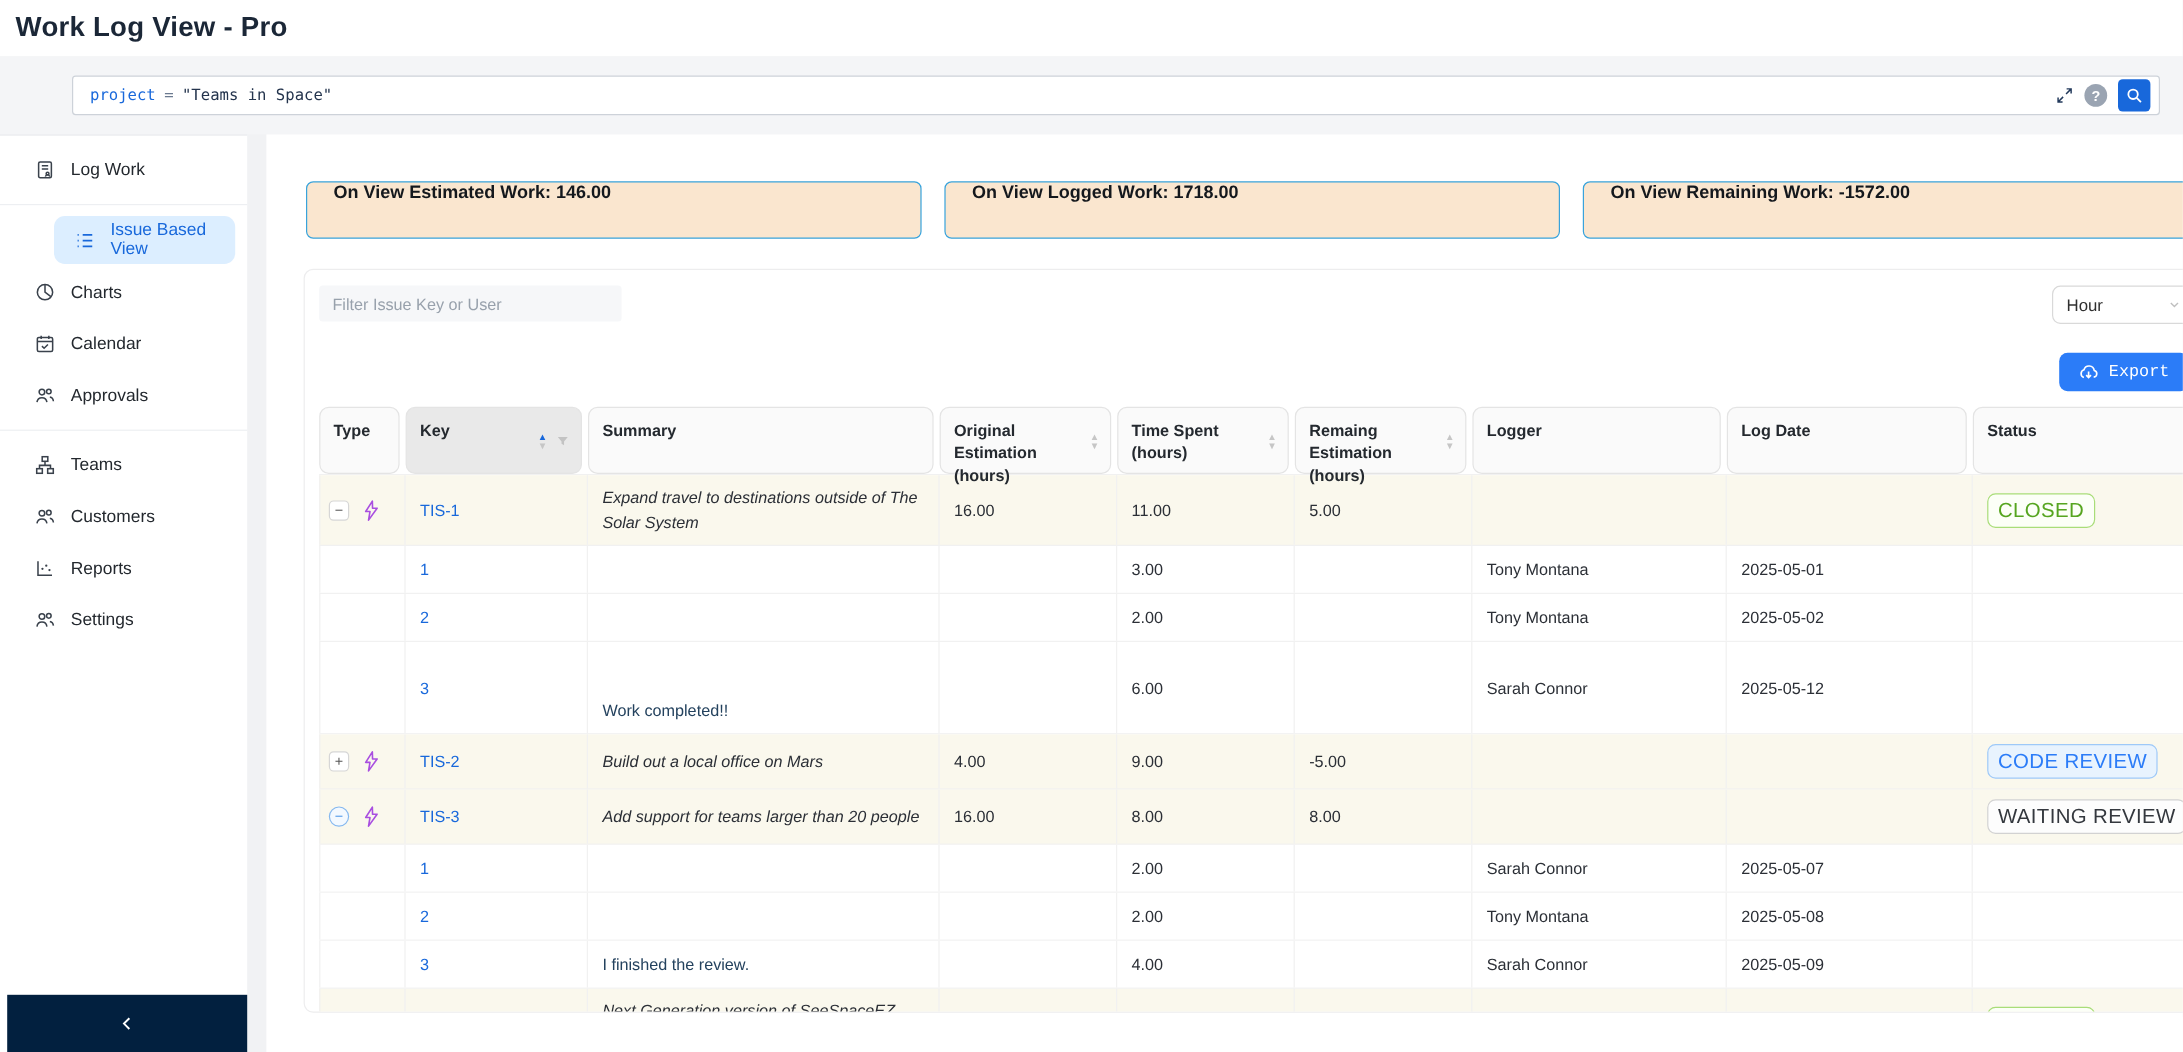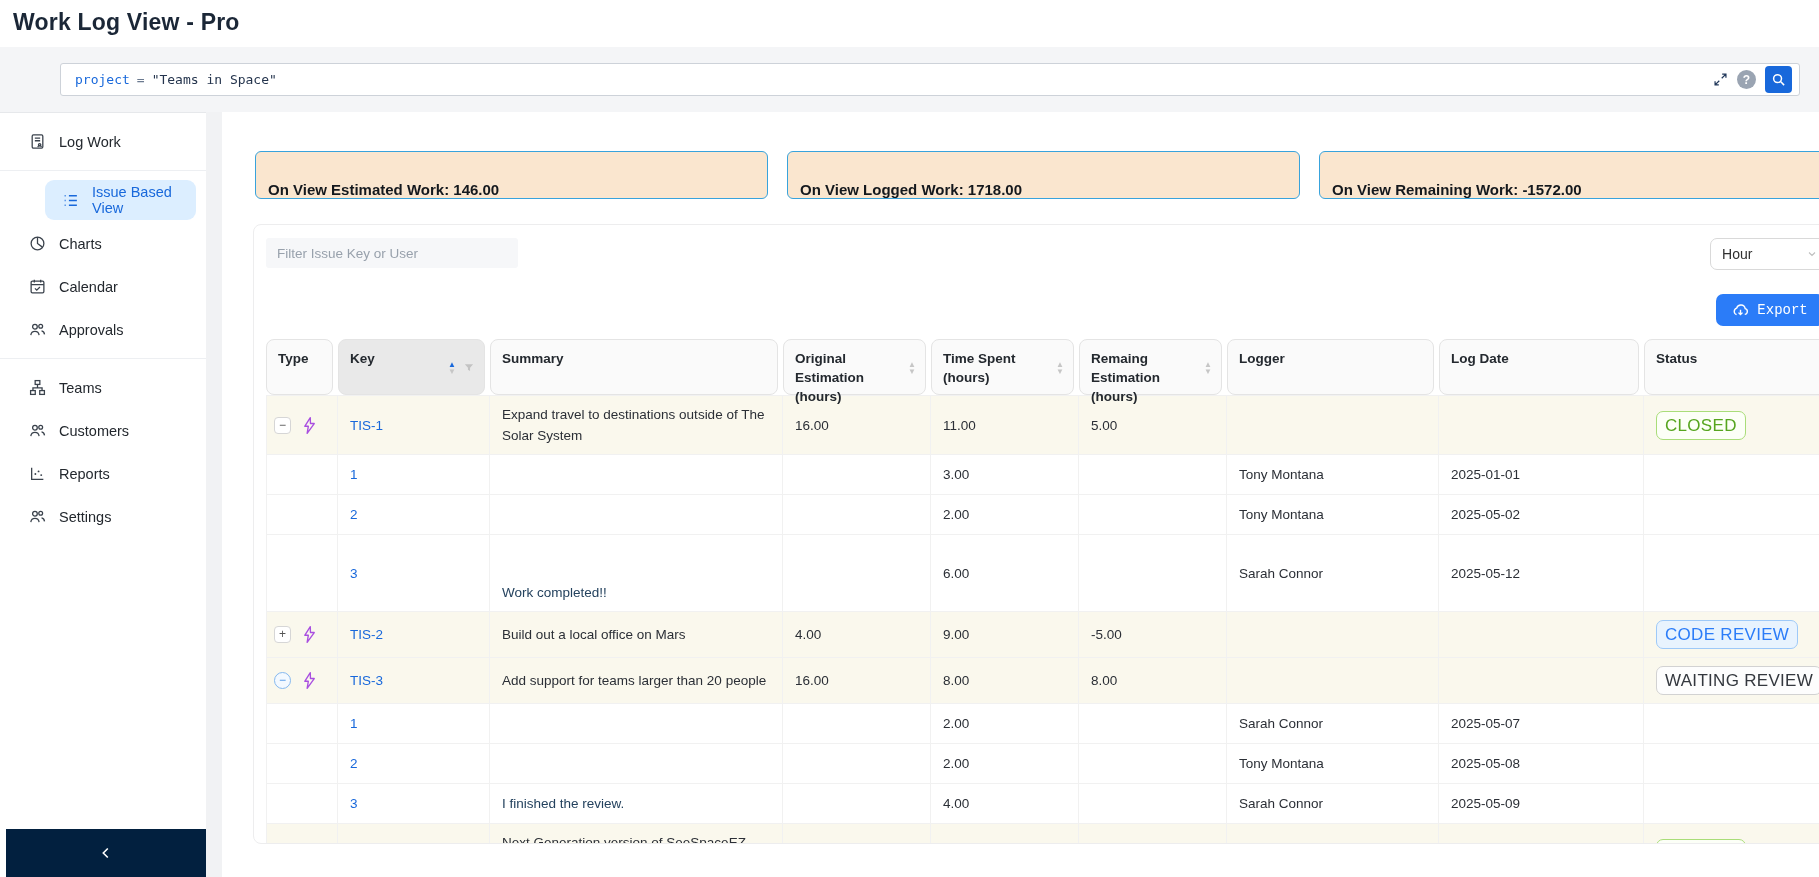--- a/index.html
+++ b/index.html
@@ -27,21 +27,21 @@
   .side-group { padding:7px 0; border-bottom:1px solid #EDEFF2; }
   .side-group:last-child { border-bottom:none; }
   .side-item { display:flex; align-items:center; height:43px; padding-left:29px; gap:13px; font-size:14.5px; color:#23282E; cursor:pointer; }
   .side-icon { display:flex; color:#3A424C; width:17px; }
   .side-item.active { background:#DCEEFF; border-radius:9px; margin:2px 10px 2px 12px; height:40px; padding-left:17px; color:#1868DB; }
   .side-item.active .side-icon { color:#1868DB; }
   .collapse-bar { position:absolute; left:6px; right:0; bottom:0; height:48px; background:#02203F; color:#fff; display:flex; align-items:center; justify-content:center; cursor:pointer; }
 
   .main { flex:1; background:#fff; margin-right:19px; }
   .cards { display:flex; gap:19px; margin:39px 20px 0 33px; }
-  .card { flex:1; height:48px; border:1px solid #38A3DC; border-radius:6px; background:#FAE6CF; display:flex; align-items:flex-end; padding-left:12px; font-size:15px; font-weight:700; color:#14181D; }
+  .card { flex:1; height:48px; border:1px solid #38A3DC; border-radius:6px; background:#FAE6CF; display:flex; align-items:flex-start; padding-left:22px; font-size:15px; font-weight:700; color:#14181D; }
 
   .panel { margin:25px 9px 0 31px; border:1px solid #EDEDEE; border-radius:8px; padding:13px 12px 0 12px; height:620px; overflow:hidden; }
   .toolbar-row { display:flex; align-items:flex-start; }
   .filter-input { width:252px; height:30px; background:#F6F7F9; border:none; border-radius:3px; padding:0 11px; font-size:13.5px; color:#333; outline:none; font-family:"Liberation Sans",sans-serif; }
   .filter-input::placeholder { color:#98A1AC; }
   .right-controls { margin-left:auto; display:flex; align-items:center; gap:24px;flex-direction:column; }
   .unit-select { width:120px; height:32px; border:1px solid #D9D9D9; border-radius:7px; background:#fff; display:flex; align-items:center; padding:0 11px; font-size:14px; color:#2F2F2F; cursor:pointer; }
   .unit-select .chev { margin-left:auto; color:#BFBFBF; display:flex; }
   .export-btn { height:32px; background:#2B7CF8; border:none; border-radius:7px; color:#fff; display:flex; align-items:center; gap:8px; padding:0 16px; font-size:14px; cursor:pointer; font-family:Liberation Mono, monospace; }
   .export-btn .exp-ic { display:flex; }
@@ -63,21 +63,21 @@
 
   .tbody { border-top:1px solid #F1F1F1; }
   .tr { display:flex; border-bottom:1px solid #F1F1F1; background:#fff; min-height:40px; }
   .tr.issue { background:#FAF8ED; min-height:42px; }
   .tr.tall { min-height:77px; }
   .tr.tall .td.c2 { align-items:flex-end; }
   .td { padding:8px 8px 8px 12px; display:flex; align-items:center; font-size:13.5px; color:#2B2F36; border-right:1px solid #F1F1F1; line-height:21px; }
   .td.c0 { border-left:1px solid #F1F1F1; padding-left:7px; }
   .td.c8 { border-right:none; }
   .key-link { color:#1868DB; cursor:pointer; }
-  .summary-text { color:#2B2F36; }
+  .summary-text { color:#2B2F36;font-style:italic; }
   .comment-text { color:#24425E; }
   .exp-sq { flex:0 0 17px; width:17px; height:17px; border:1px solid #D6D6D6; border-radius:4px; background:#fff; color:#555; font-size:12px; line-height:14px; text-align:center; cursor:pointer; }
   .exp-circ { flex:0 0 17px; width:17px; height:17px; border:1px solid #85B8EF; border-radius:50%; background:#F3F9FF; color:#4D96E8; font-size:12px; line-height:14px; text-align:center; cursor:pointer; }
   .bolt { display:flex; margin-left:9px; }
   .badge { display:inline-block; padding:3px 8px; border-radius:7px; font-size:17px; border:1px solid; letter-spacing:.3px; white-space:nowrap; background:#fff; }
 </style>
 </head>
 <body>
 
 <div class="top">
@@ -362,21 +362,21 @@
               <div class="td c2"></div>
               <div class="td c3"></div>
               <div class="td c4">
                 <span class="num">3.00</span>
               </div>
               <div class="td c5"></div>
               <div class="td c6">
                 <span>Tony Montana</span>
               </div>
               <div class="td c7">
-                <span>2025-01-01</span>
+                <span>2025-05-01</span>
               </div>
               <div class="td c8"></div>
             </div>
             <div class="tr worklog">
               <div class="td c0"></div>
               <div class="td c1">
                 <span class="key-link" style="color: rgb(24, 104, 219);">2</span>
               </div>
               <div class="td c2"></div>
               <div class="td c3"></div>

